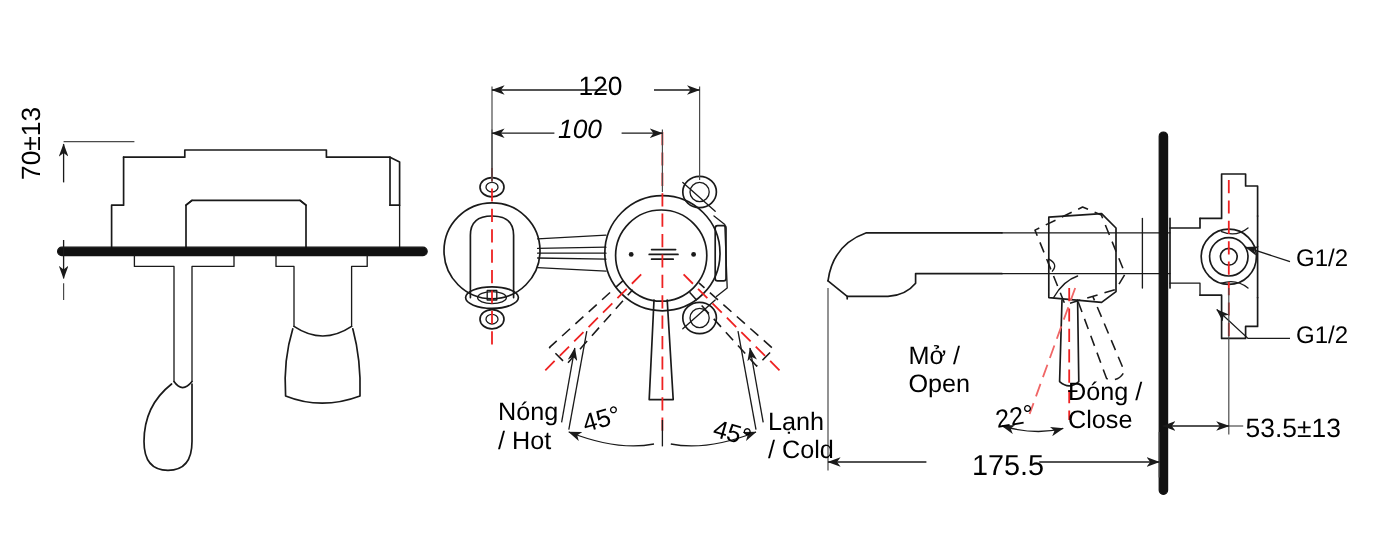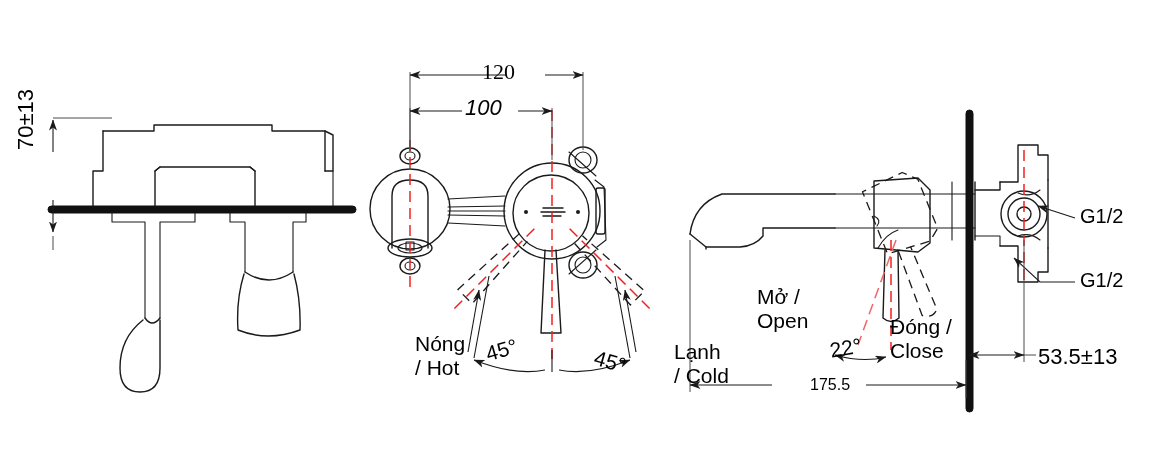--- a/index.html
+++ b/index.html
@@ -39,30 +39,30 @@
   .dot { fill: #1a1a1a; }
 
   .dimtext, .lbl {
     position: absolute;
     color: #000000;
     font-family: "Liberation Sans", sans-serif;
     white-space: pre;
     line-height: 1.12;
     letter-spacing: 0px;
   }
-  .dim-120 { left: 482px; top: 60px; font-size: 22px; font-family: Liberation Serif, serif; }
+  .dim-120 { left: 482px; top: 60px; font-size: 22px; }
   .dim-100 { left: 465px; top: 96px; font-size: 22px; font-style: italic; }
   .dim-70   { left: 14px; top: 150px; font-size: 22px; transform: rotate(-90deg); transform-origin: left top; }
-  .dim-1755 { left: 810px; top: 376px; font-size: 16px; }
+  .dim-1755 { left: 810px; top: 376px; font-size: 24px; }
   .dim-535  { left: 1038px; top: 345px; font-size: 22px; text-align: right; }
   .ang-45a  { left: 483px; top: 343px; font-size: 21px; transform: rotate(-16deg); transform-origin: left top; }
   .ang-45b  { left: 598px; top: 346px; font-size: 21px; transform: rotate(16deg); transform-origin: left top; }
   .ang-22   { left: 828px; top: 339px; font-size: 21px; transform: rotate(-10deg); transform-origin: left top; }
   .lbl-hot   { left: 415px; top: 332px; font-size: 21px; }
-  .lbl-cold  { left: 640px; top: 340px; font-size: 21px; margin-left: 34px; }
+  .lbl-cold  { left: 640px; top: 340px; font-size: 21px; }
   .lbl-open  { left: 757px; top: 285px; font-size: 21px; }
   .lbl-close { left: 890px; top: 315px; font-size: 21px; }
   .lbl-g1  { left: 1080px; top: 205px; font-size: 20px; }
   .lbl-g2  { left: 1080px; top: 269px; font-size: 20px; }
 </style>
 </head>
 <body>
 
 <div id="drawing-root">
 

